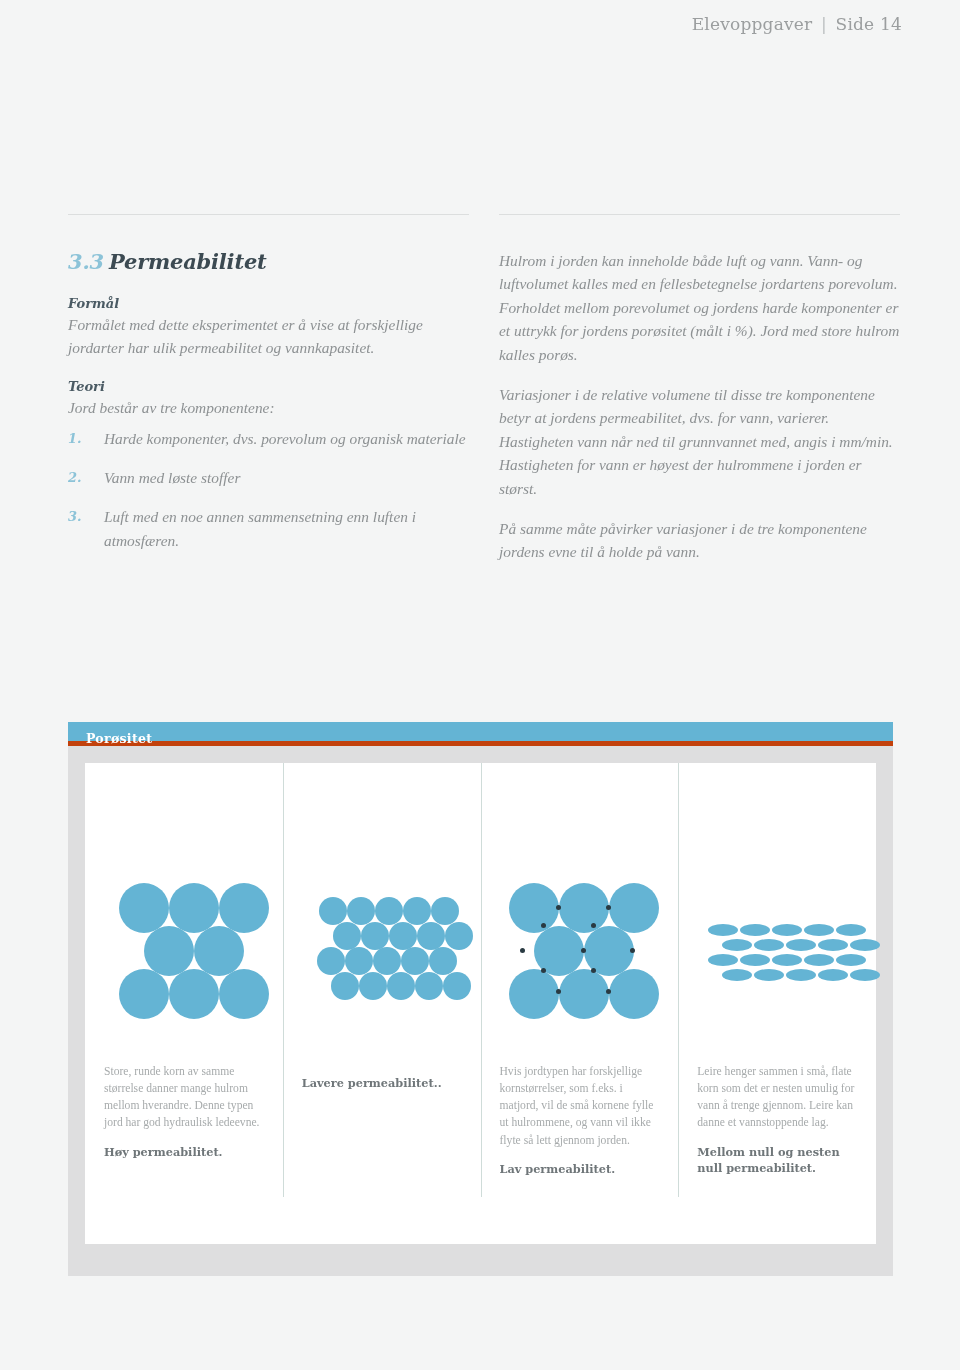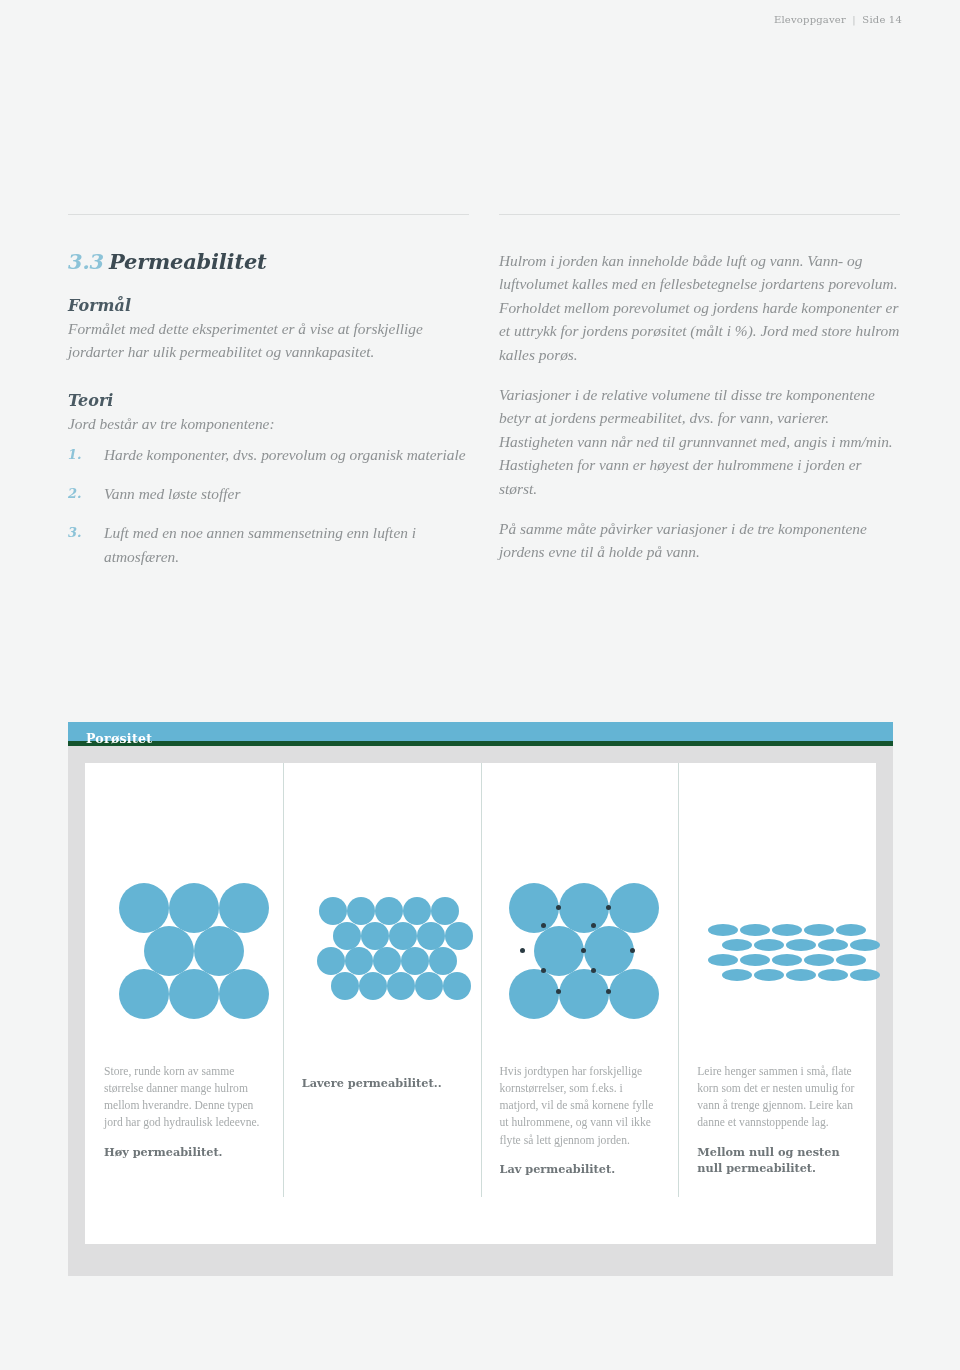--- a/index.html
+++ b/index.html
@@ -14,21 +14,21 @@
     position: relative;
     overflow: hidden;
   }
 
   
   .page-header {
     position: absolute;
     top: 14px;
     right: 58px;
     font-family: "DejaVu Serif", serif;
-    font-size: 10px;
+    font-size: 17px;
     color: #9b9e9f;
     letter-spacing: .2px;
     white-space: nowrap;
   }
   .page-header .sep {
     color: #bcbfc0;
     padding: 0 3px;
   }
 
   
@@ -59,23 +59,23 @@
     letter-spacing: -.2px;
   }
   .section-title .num {
     color: #8cc3d8;
     margin-right: 5px;
   }
 
   .sub-head {
     font-family: "DejaVu Serif", serif;
     font-weight: bold;
-    font-size: 16px;
+    font-size: 13px;
     color: #4a5a63;
-    margin: 8px 0 2px 0;
+    margin: 0 0 2px 0;
   }
   .body-text {
     font-family: "Liberation Serif", serif;
     font-size: 15.4px;
     line-height: 1.52;
     color: #8d9193;
     margin: 0;
   }
   .gap {
     height: 19px;
@@ -113,21 +113,21 @@
 
   
   .figure-wrap {
     position: absolute;
     left: 68px;
     top: 722px;
     width: 825px;
   }
   .fig-title-bar {
     background: #64b4d4;
-    border-bottom: 5px solid #14532d;
+    border-bottom: 5px solid #c2410c;
     padding: 7px 8px 7px 18px;
     box-sizing: border-box;
     height: 24px;
   }
   .fig-title-bar .label {
     font-family: "DejaVu Serif", serif;
     font-weight: bold;
     font-size: 12.5px;
     color: #ffffff;
     letter-spacing: .3px;

